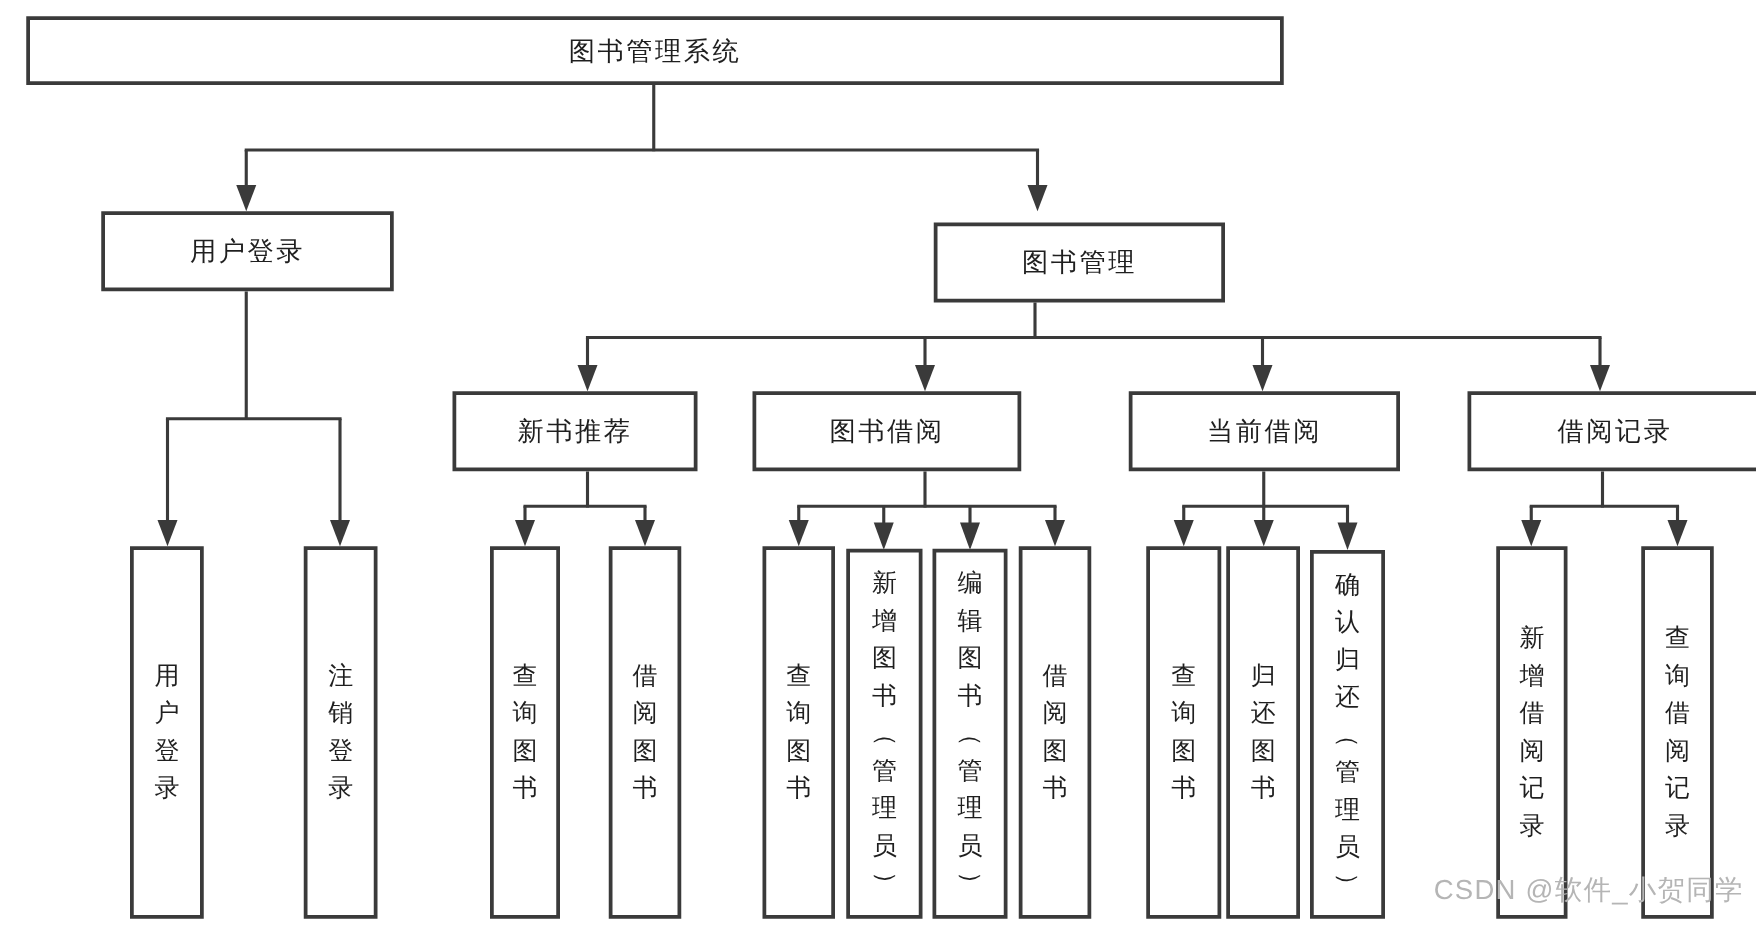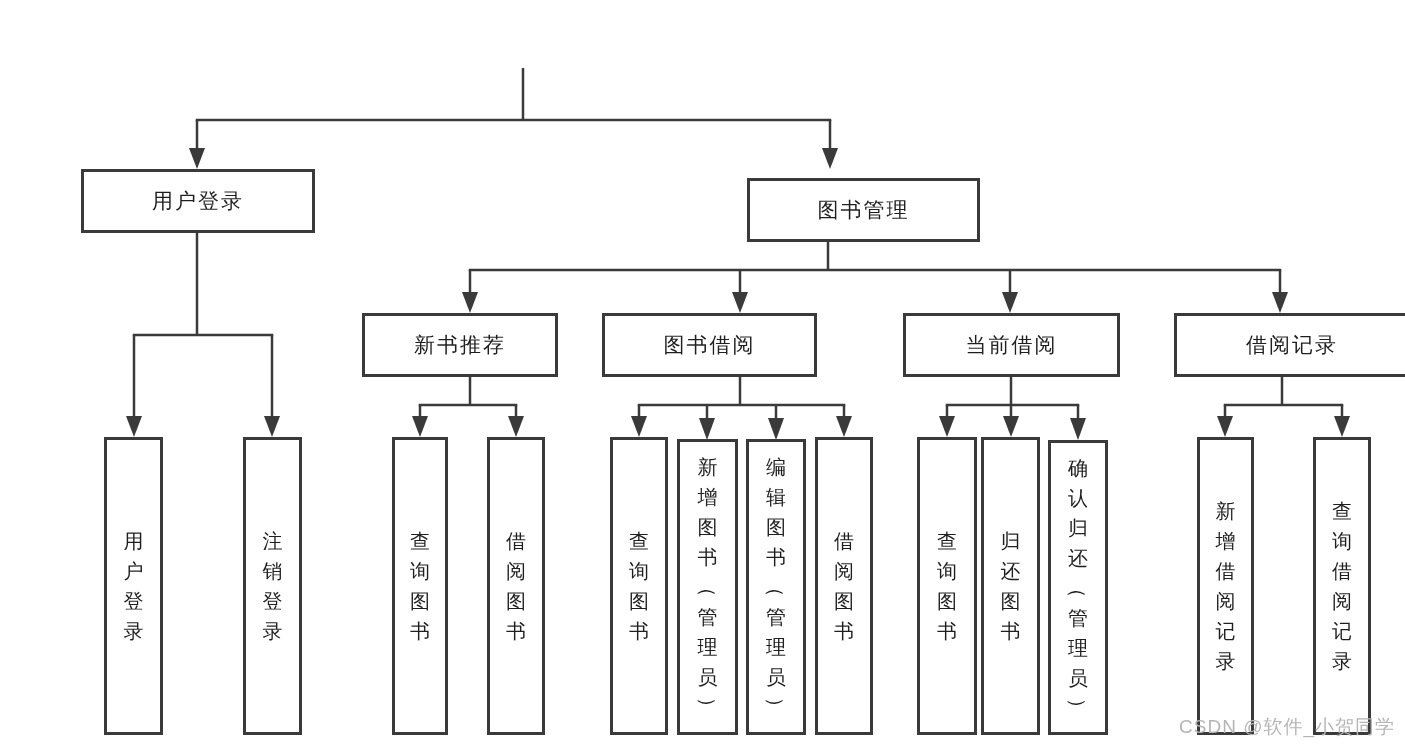--- a/index.html
+++ b/index.html
@@ -15,22 +15,22 @@
     font-size:21px; letter-spacing:2px; z-index:2; white-space:nowrap;
   }
   .vbox {
     position:absolute; box-sizing:border-box; background:#ffffff;
     border:3px solid #3a3a3a; display:flex; flex-direction:column;
     align-items:center; justify-content:center; z-index:2;
   }
   .vchar { display:block; height:30px; line-height:30px; font-size:20px; text-align:center; }
   .vchar.rot { transform:rotate(90deg); }
   .watermark {
-    position:absolute; right:10px; bottom:7px; z-index:3;
-    font-size:19px; letter-spacing:1px; color:#b5b5b5; white-space:nowrap;margin-left:35px;
+    position:absolute; right:10px; bottom:20px; z-index:3;
+    font-size:22px; letter-spacing:1px; color:#b5b5b5; white-space:nowrap;margin-left:35px;
   }
 </style>
 </head>
 <body>
 
 <div class="canvas">
 
   <svg class="wires" width="1405" height="747" viewBox="0 0 1405 747">
     <g stroke="#3a3a3a" stroke-width="2.5" fill="#3a3a3a">
 
@@ -102,20 +102,21 @@
         <line x1="1282" y1="377" x2="1282" y2="406" fill="none"></line>
         <line x1="1223.75" y1="405" x2="1343.25" y2="405" fill="none"></line>
         <line x1="1225" y1="405" x2="1225" y2="418" fill="none"></line>
         <polygon points="1217,416 1233,416 1225,437" stroke="none"></polygon>
         <line x1="1342" y1="405" x2="1342" y2="418" fill="none"></line>
         <polygon points="1334,416 1350,416 1342,437" stroke="none"></polygon>
       </g>
     </g>
   </svg>
 
+  <div class="hbox" style="left:21px; top:13px; width:1006px; height:55px;">图书管理系统</div>
 
   <div class="hbox" style="left:81px; top:169px; width:234px; height:64px;text-align:right;">用户登录</div>
   <div class="hbox" style="left:712px; top:178px; width:233px; height:64px;margin-left:35px;">图书管理</div>
 
   <div class="hbox" style="left:362px; top:313px; width:196px; height:64px;">新书推荐</div>
   <div class="hbox" style="left:602px; top:313px; width:215px; height:64px;">图书借阅</div>
   <div class="hbox" style="left:903px; top:313px; width:217px; height:64px;">当前借阅</div>
   <div class="hbox" style="left:1174px; top:313px; width:236px; height:64px;">借阅记录</div>
 
   <div class="vbox" style="left:104px; top:437px; width:59px; height:298px;">

